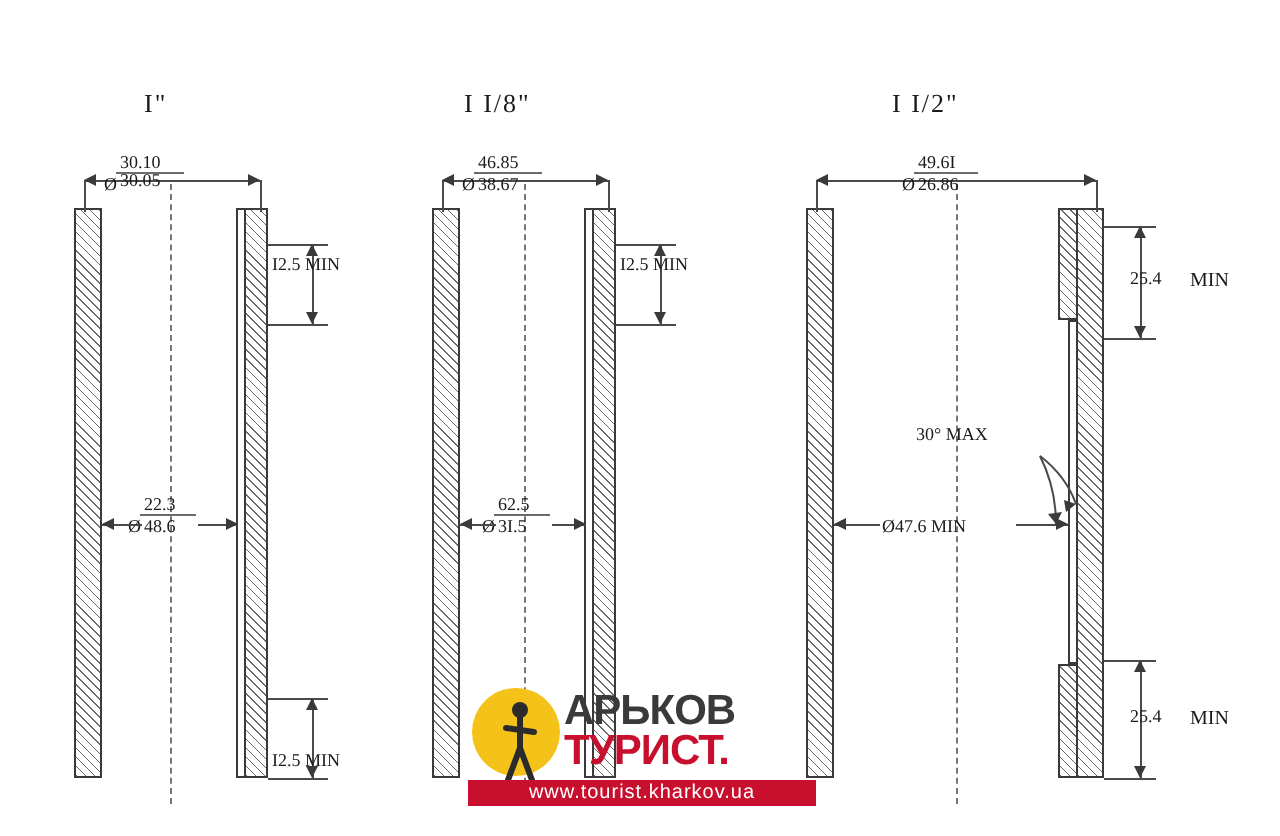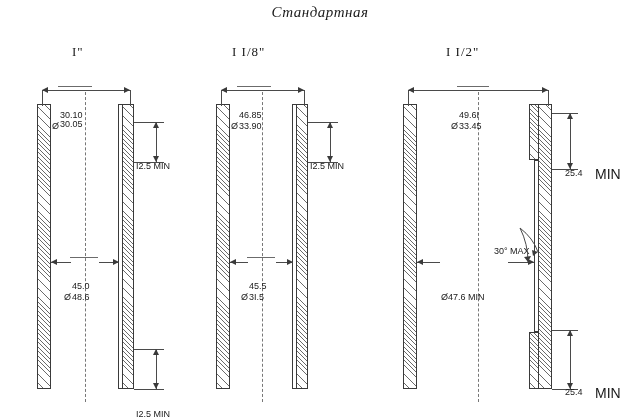--- a/index.html
+++ b/index.html
@@ -72,29 +72,28 @@
     width: 0;
     border-left: 1px solid #4a4a4a;
   }
   .hline-thin {
     position: absolute;
     height: 0;
     border-top: 1px solid #6b6b6b;
   }
   .dim-text {
     position: absolute;
-    font-family: Liberation Sans, sans-serif;
+    font-family: Liberation Serif, serif;
     font-size: 9px;
     color: #1a1a1a;
     white-space: nowrap;
     line-height: 11px;
-    margin-top: 34px;
   }
   .dim-text.small {
-    font-size: 14px;
+    font-size: 10px;
   }
   .arrow {
     position: absolute;
     width: 0;
     height: 0;
   }
   
   .arr-l {
     border-top: 3px solid transparent;
     border-bottom: 3px solid transparent;
@@ -171,21 +170,20 @@
     font-size: 10px;
     letter-spacing: 0.5px;
     padding: 1px 0 1px 0;
   }
 </style>
 </head>
 <body>
 
 <div id="root">
 
-  <div class="title">Стандартная</div>
 
   <div class="colhead" style="left:72px; top:44px;">I"</div>
   <div class="colhead" style="left:232px; top:44px;">I I/8"</div>
   <div class="colhead" style="left:446px; top:44px;">I I/2"</div>
 
   <div class="wall" style="left:37px; top:104px; width:14px; height:285px;"></div>
 
   <div class="wall" style="left:122px; top:104px; width:12px; height:285px;"></div>
   <div class="wall-plain" style="left:118px; top:104px; width:5px; height:285px;"></div>
 
@@ -194,21 +192,21 @@
   <div class="hline" style="left:42px; top:90px; width:88px;"></div>
   <div class="vline" style="left:42px; top:90px; height:16px;"></div>
   <div class="vline" style="left:130px; top:90px; height:16px;"></div>
   <div class="arrow arr-l" style="left:42px; top:87px;"></div>
   <div class="arrow arr-r" style="left:124px; top:87px;"></div>
   <div class="dim-text" style="left:60px; top:76px;">30.10</div>
   <div class="dim-text" style="left:52px; top:87px;">Ø</div>
   <div class="dim-text" style="left:60px; top:85px;">30.05</div>
   <div class="hline-thin" style="left:58px; top:86px; width:34px;"></div>
 
-  <div class="dim-text" style="left:72px; top:247px;">45.0</div>
+  <div class="dim-text" style="left:72px; top:247px;">22.3</div>
   <div class="dim-text" style="left:64px; top:258px;">Ø</div>
   <div class="dim-text" style="left:72px; top:258px;">48.6</div>
   <div class="hline-thin" style="left:70px; top:257px; width:28px;"></div>
   <div class="hline" style="left:51px; top:262px; width:20px;"></div>
   <div class="arrow arr-l" style="left:51px; top:259px;"></div>
   <div class="hline" style="left:99px; top:262px; width:20px;"></div>
   <div class="arrow arr-r" style="left:113px; top:259px;"></div>
 
   <div class="vline" style="left:156px; top:122px; height:40px;"></div>
   <div class="hline" style="left:134px; top:122px; width:30px;"></div>
@@ -230,24 +228,24 @@
 
   <div class="centerline" style="left:262px; top:92px; height:310px;"></div>
 
   <div class="hline" style="left:221px; top:90px; width:83px;"></div>
   <div class="vline" style="left:221px; top:90px; height:16px;"></div>
   <div class="vline" style="left:304px; top:90px; height:16px;"></div>
   <div class="arrow arr-l" style="left:221px; top:87px;"></div>
   <div class="arrow arr-r" style="left:298px; top:87px;"></div>
   <div class="dim-text" style="left:239px; top:76px;">46.85</div>
   <div class="dim-text" style="left:231px; top:87px;">Ø</div>
-  <div class="dim-text" style="left:239px; top:87px;">33.90</div>
+  <div class="dim-text" style="left:239px; top:87px;">38.67</div>
   <div class="hline-thin" style="left:237px; top:86px; width:34px;"></div>
 
-  <div class="dim-text" style="left:249px; top:247px;">45.5</div>
+  <div class="dim-text" style="left:249px; top:247px;">62.5</div>
   <div class="dim-text" style="left:241px; top:258px;">Ø</div>
   <div class="dim-text" style="left:249px; top:258px;">3I.5</div>
   <div class="hline-thin" style="left:247px; top:257px; width:28px;"></div>
   <div class="hline" style="left:230px; top:262px; width:18px;"></div>
   <div class="arrow arr-l" style="left:230px; top:259px;"></div>
   <div class="hline" style="left:276px; top:262px; width:17px;"></div>
   <div class="arrow arr-r" style="left:287px; top:259px;"></div>
 
   <div class="vline" style="left:330px; top:122px; height:40px;"></div>
   <div class="hline" style="left:308px; top:122px; width:30px;"></div>
@@ -265,47 +263,57 @@
 
   <div class="centerline" style="left:478px; top:92px; height:310px;"></div>
 
   <div class="hline" style="left:408px; top:90px; width:140px;"></div>
   <div class="vline" style="left:408px; top:90px; height:16px;"></div>
   <div class="vline" style="left:548px; top:90px; height:16px;"></div>
   <div class="arrow arr-l" style="left:408px; top:87px;"></div>
   <div class="arrow arr-r" style="left:542px; top:87px;"></div>
   <div class="dim-text" style="left:459px; top:76px;">49.6I</div>
   <div class="dim-text" style="left:451px; top:87px;">Ø</div>
-  <div class="dim-text" style="left:459px; top:87px;">33.45</div>
+  <div class="dim-text" style="left:459px; top:87px;">26.86</div>
   <div class="hline-thin" style="left:457px; top:86px; width:32px;"></div>
 
   <div class="vline" style="left:570px; top:113px; height:56px;"></div>
   <div class="hline" style="left:552px; top:113px; width:26px;"></div>
   <div class="hline" style="left:552px; top:169px; width:26px;"></div>
   <div class="arrow arr-u" style="left:567px; top:113px;"></div>
   <div class="arrow arr-d" style="left:567px; top:163px;"></div>
   <div class="dim-text" style="left:565px; top:134px;">25.4</div>
   <div class="dim-text small" style="left:595px; top:135px;">MIN</div>
 
   <div class="vline" style="left:570px; top:330px; height:59px;"></div>
   <div class="hline" style="left:552px; top:330px; width:26px;"></div>
   <div class="hline" style="left:552px; top:389px; width:26px;"></div>
   <div class="arrow arr-u" style="left:567px; top:330px;"></div>
   <div class="arrow arr-d" style="left:567px; top:383px;"></div>
   <div class="dim-text" style="left:565px; top:353px;">25.4</div>
   <div class="dim-text small" style="left:595px; top:354px;">MIN</div>
 
-  <div class="dim-text" style="left:494px; top:212px;">30° MAX</div>
+  <div class="dim-text" style="left:458px; top:212px;">30° MAX</div>
   <svg style="position:absolute; left:400px; top:200px; width:160px; height:80px; overflow:visible;">
     <path d="M 120 28 Q 133 38 138 52" stroke="#4a4a4a" fill="none" stroke-width="1"></path>
     <path d="M 138 52 l -6 -2 l 1 6 z" fill="#3a3a3a"></path>
     <path d="M 120 28 Q 128 44 128 62" stroke="#4a4a4a" fill="none" stroke-width="1"></path>
     <path d="M 128 62 l -4 -5 l 7 -1 z" fill="#3a3a3a"></path>
   </svg>
 
   <div class="dim-text" style="left:441px; top:258px;">Ø47.6 MIN</div>
   <div class="hline" style="left:417px; top:262px; width:23px;"></div>
   <div class="arrow arr-l" style="left:417px; top:259px;"></div>
   <div class="hline" style="left:508px; top:262px; width:26px;"></div>
   <div class="arrow arr-r" style="left:528px; top:259px;"></div>
 
+  <div class="logo">
+    <div class="logo-sun"></div>
+    <svg class="logo-fig" viewBox="0 0 20 42">
+      <circle cx="10" cy="5" r="4" fill="#2b2b2b"></circle>
+      <path d="M10 9 L10 24 L4 40 M10 24 L16 40 M3 14 L17 16" stroke="#2b2b2b" stroke-width="3" fill="none" stroke-linecap="round"></path>
+    </svg>
+    <div class="logo-text1">АРЬКОВ</div>
+    <div class="logo-text2">ТУРИСТ.</div>
+    <div class="logo-url">www.tourist.kharkov.ua</div>
+  </div>
 
 </div>
 
 </body></html>

